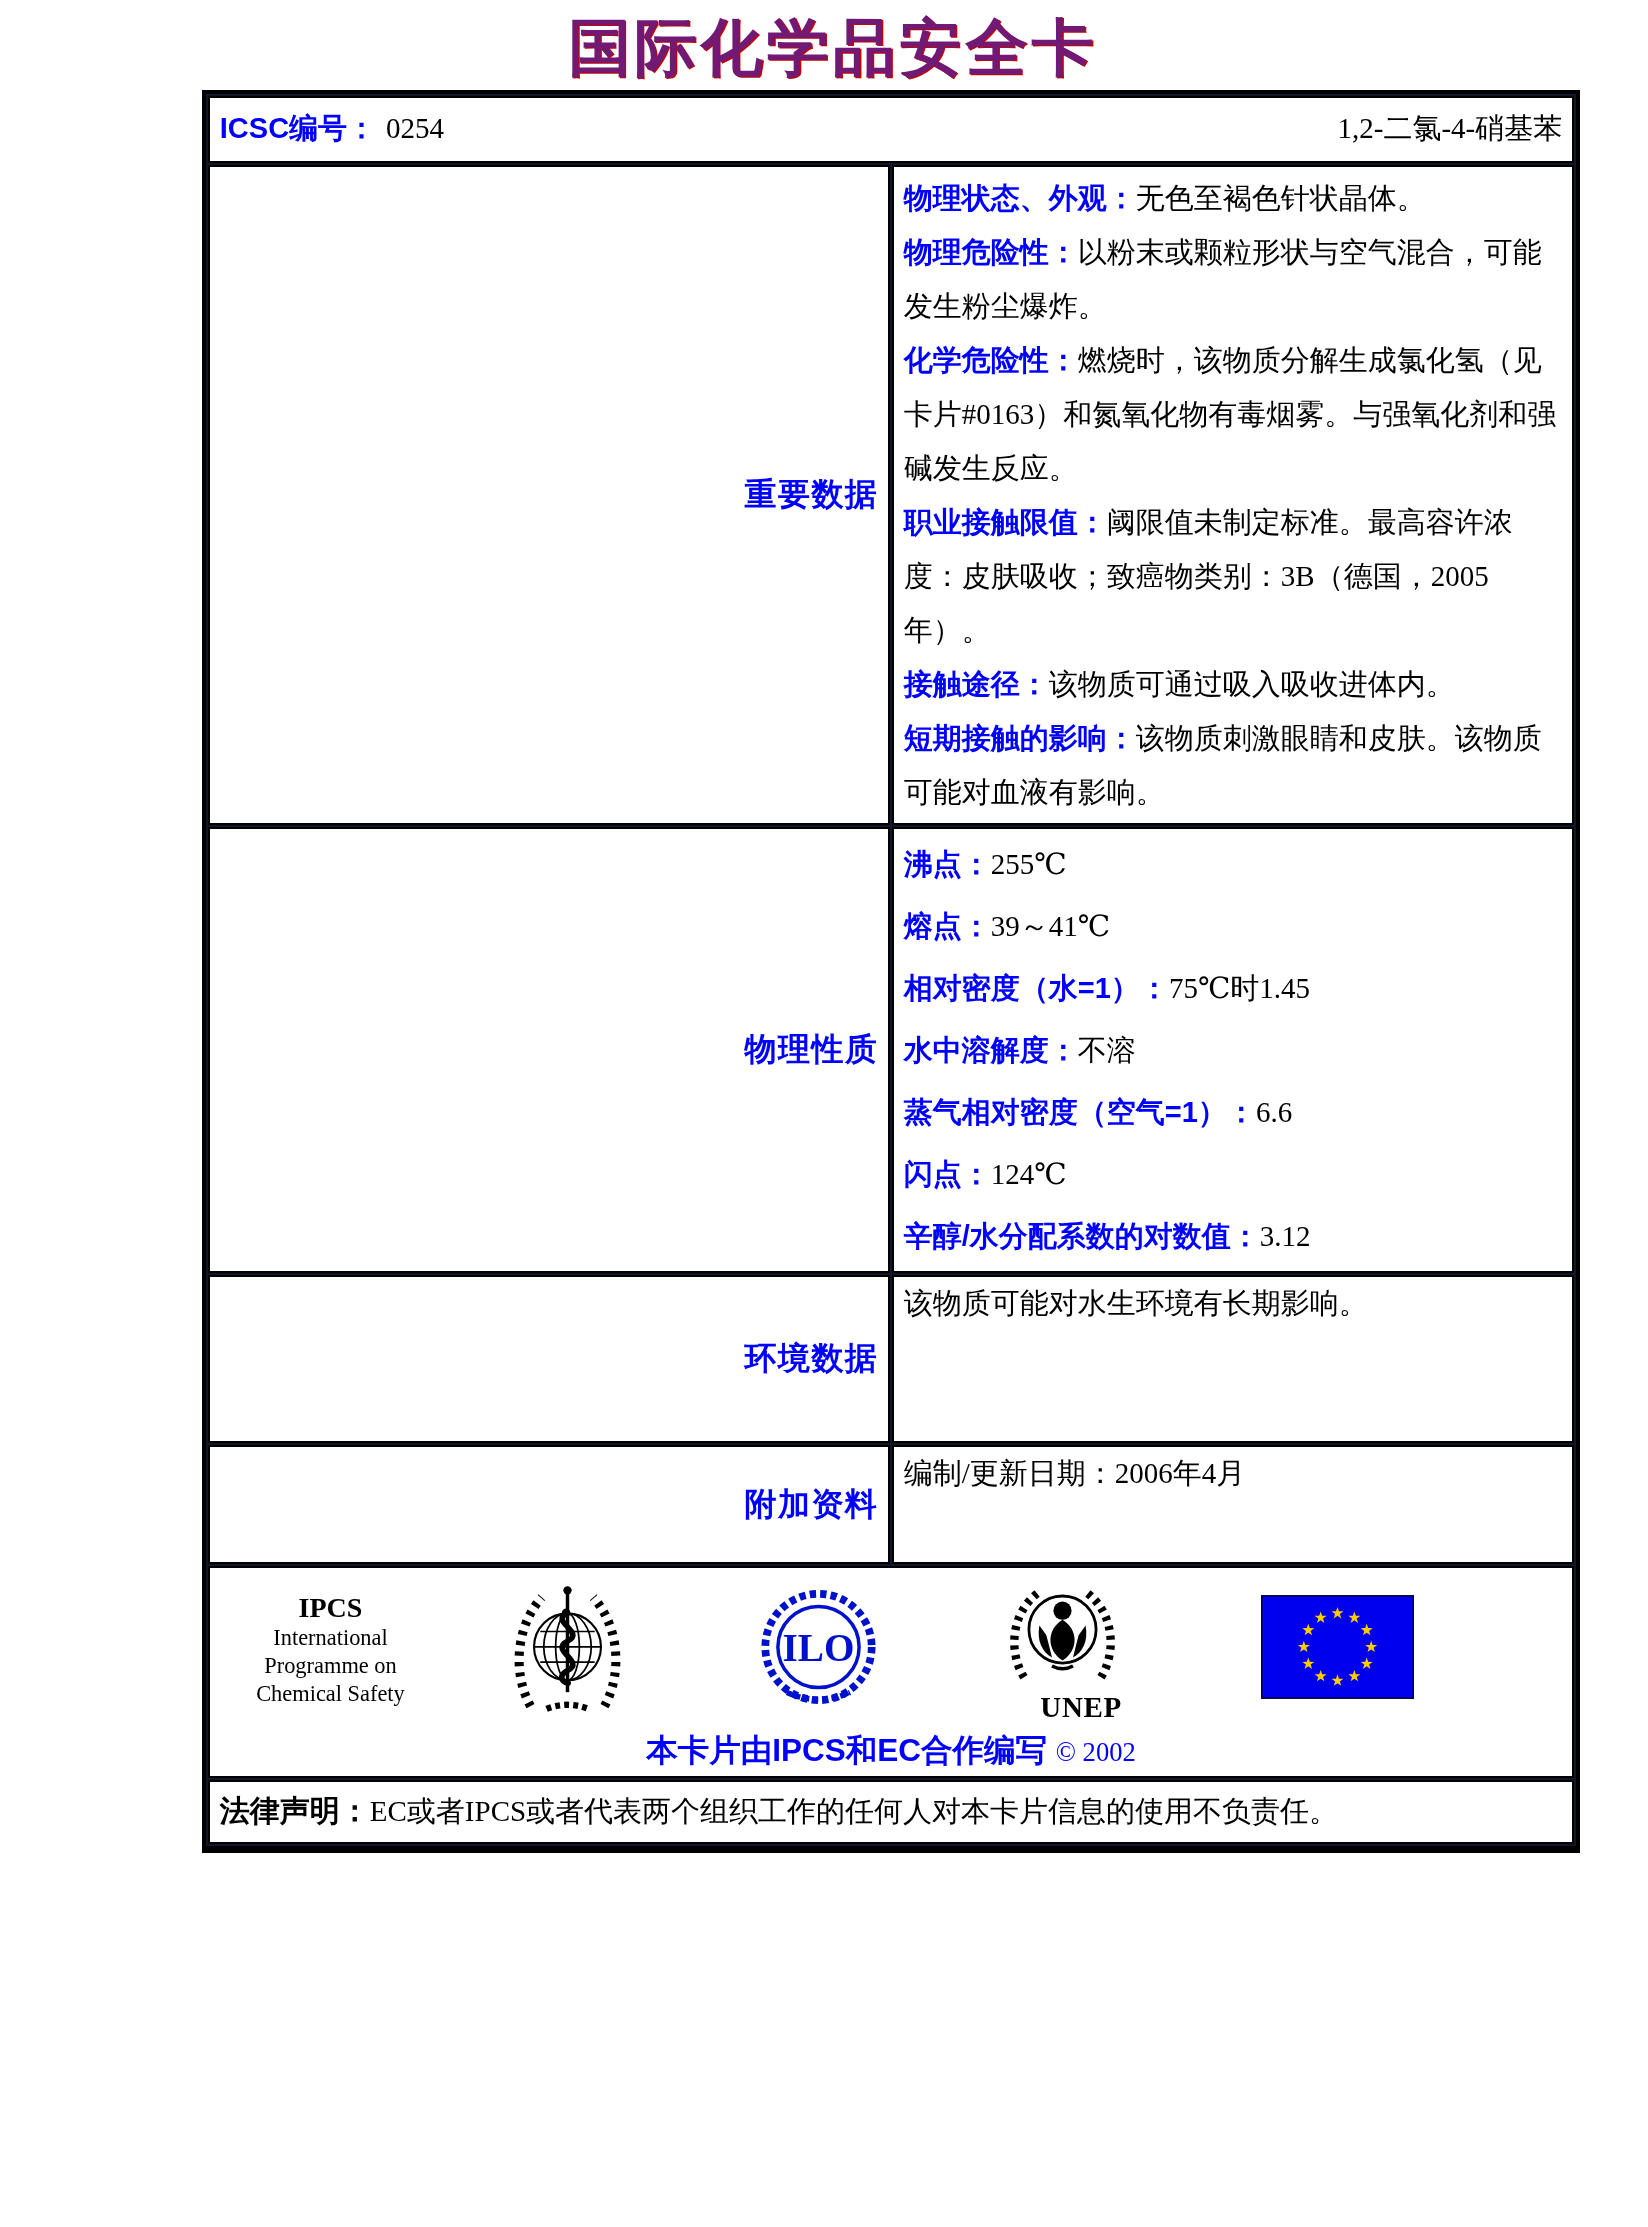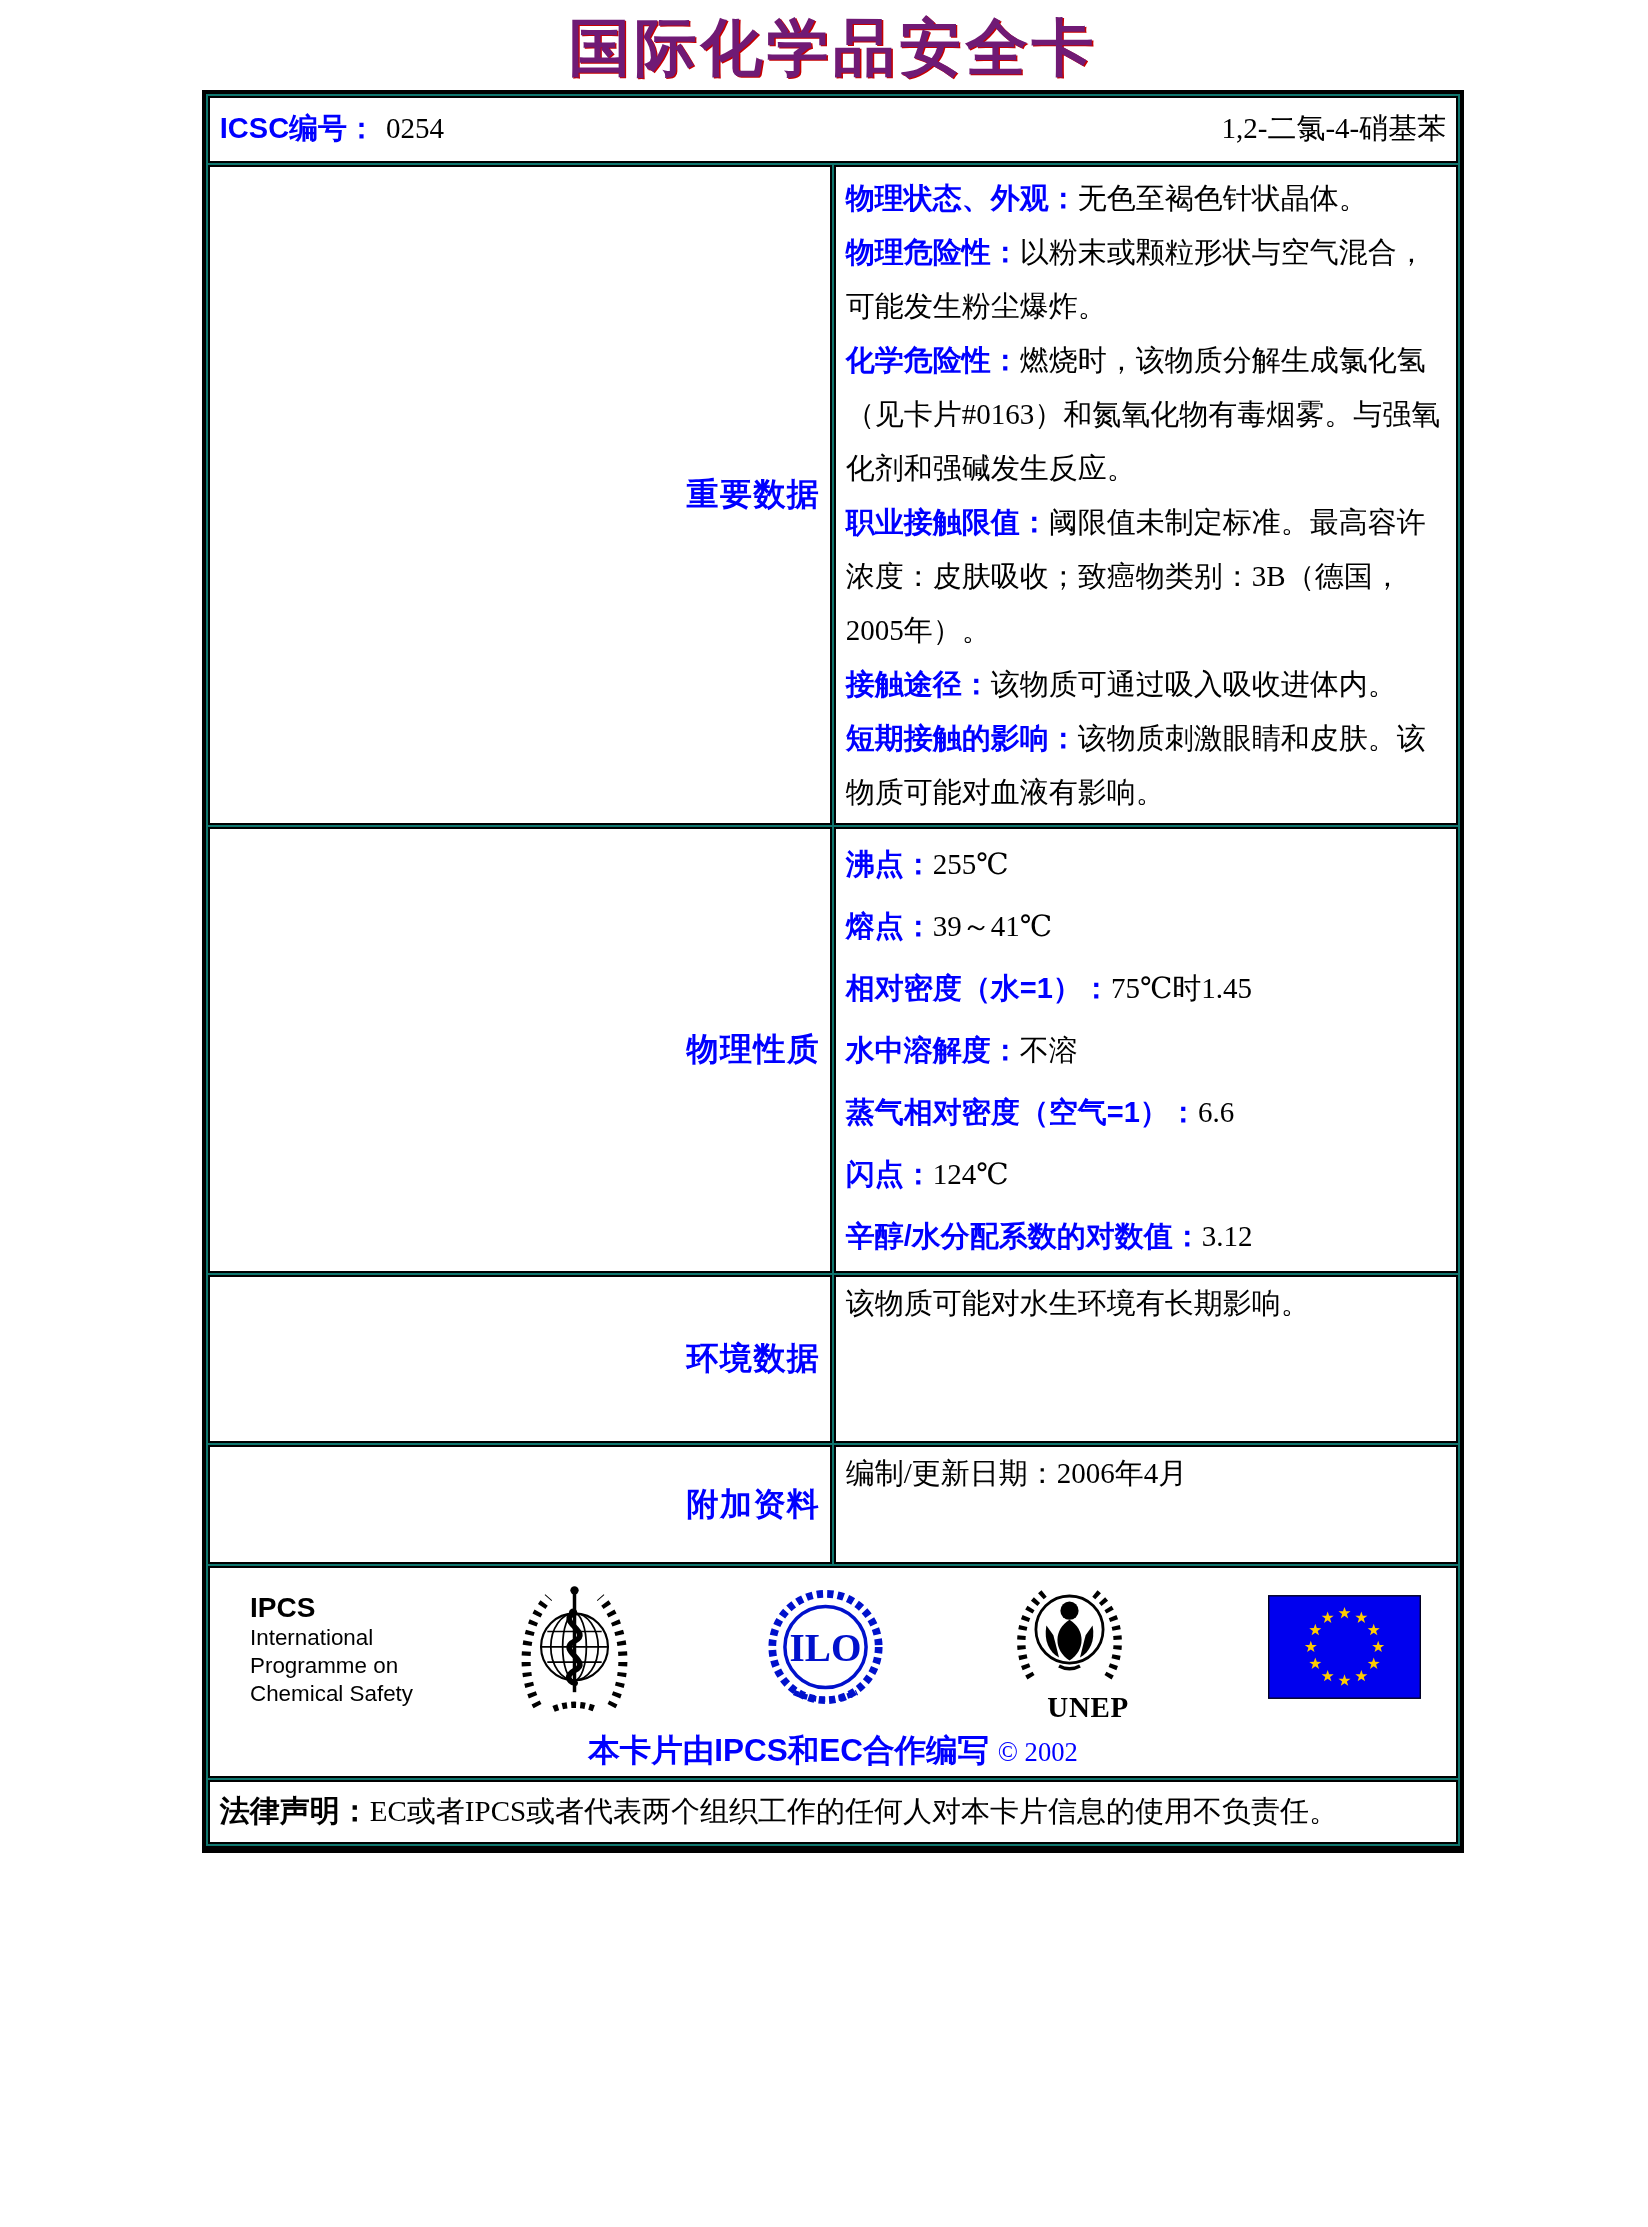--- a/index.html
+++ b/index.html
@@ -1,22 +1,22 @@
 <!DOCTYPE html>
 <html style="font-size:11.2px"><head>
 <meta charset="utf-8">
 <style>
   html,body{margin:0;padding:0;background:#ffffff;}
   body{width:1648px;height:2227px;position:relative;font-family:"Liberation Serif","DejaVu Serif",serif;color:#000;}
   .page-title{width:1262px;margin:12.6px 0 7px 202px;text-align:center;
     font-family:"Liberation Sans","DejaVu Sans",sans-serif;font-weight:bold;
     font-size:62px;line-height:70px;color:#701a75;letter-spacing:4.2px;
     text-shadow:1.4px 1.4px 0 #c80000;}
-  table.card{width:1262px;margin:0 0 0 202px;border-collapse:separate;border-spacing:2.8px;
-    border:4.2px solid #000;border-bottom-width:7px;background:#0f766e;table-layout:fixed;}
+  table.card{width:1378px;margin:0 0 0 202px;border-collapse:separate;border-spacing:2.8px;
+    border:4.2px solid #000;border-bottom-width:7px;background:#0f172a;table-layout:fixed;}
   td{border:2.1px solid #000;box-sizing:border-box;vertical-align:top;padding:4.2px 9.8px;
     font-size:29px;background:#fff;overflow:hidden;}
   td.label-cell{width:179px;vertical-align:middle;text-align:right;
     font-family:"Liberation Sans","DejaVu Sans",sans-serif;font-weight:bold;
     font-size:32px;color:#0000ff;letter-spacing:1.4px;}
   .blue-label{color:#0000ff;font-weight:bold;
     font-family:"Liberation Sans","DejaVu Sans",sans-serif;}
   .val{color:#000;}
   tr.r-header td{height:67px;vertical-align:middle;}
   .header-flex{display:flex;justify-content:space-between;align-items:center;}
@@ -25,22 +25,22 @@
   tr.r-important .item{line-height:54px;}
   tr.r-physical td{height:437px;}
   tr.r-physical .item{line-height:62px;}
   tr.r-env td{height:168px;}
   tr.r-notes td{height:183px;}
   tr.r-additional td{height:119px;}
   tr.r-footer td{height:193px;padding:7px 14px 4.2px 14px;}
   tr.r-legal td{height:64px;vertical-align:middle;}
   .content-cell{line-height:42px;}
   .logos-row{display:flex;align-items:center;}
-  .ipcs-block{margin-left:26px;width:175px;flex:0 0 auto;
-    font-family:Liberation Sans, sans-serif;color:#000;}
+  .ipcs-block{margin-left:19px;width:175px;flex:0 0 auto;
+    font-family:Liberation Serif, serif;color:#000;text-align:center;}
   .ipcs-title{font-weight:bold;font-size:28px;line-height:32px;}
   .ipcs-line{font-size:22.4px;line-height:28px;}
   .logo{flex:0 0 auto;}
   .logo-who{margin-left:90px;}
   .logo-ilo{margin-left:132px;}
   .logo-unep{margin-left:125px;text-align:right;}
   .unep-word{font-family:"Liberation Serif","DejaVu Serif",serif;font-weight:bold;
     font-size:29px;line-height:29px;letter-spacing:0.7px;margin-top:-4.2px;}
   .logo-eu{margin-left:139px;}
   .credit-line{text-align:center;margin-top:4.2px;color:#0000ff;

